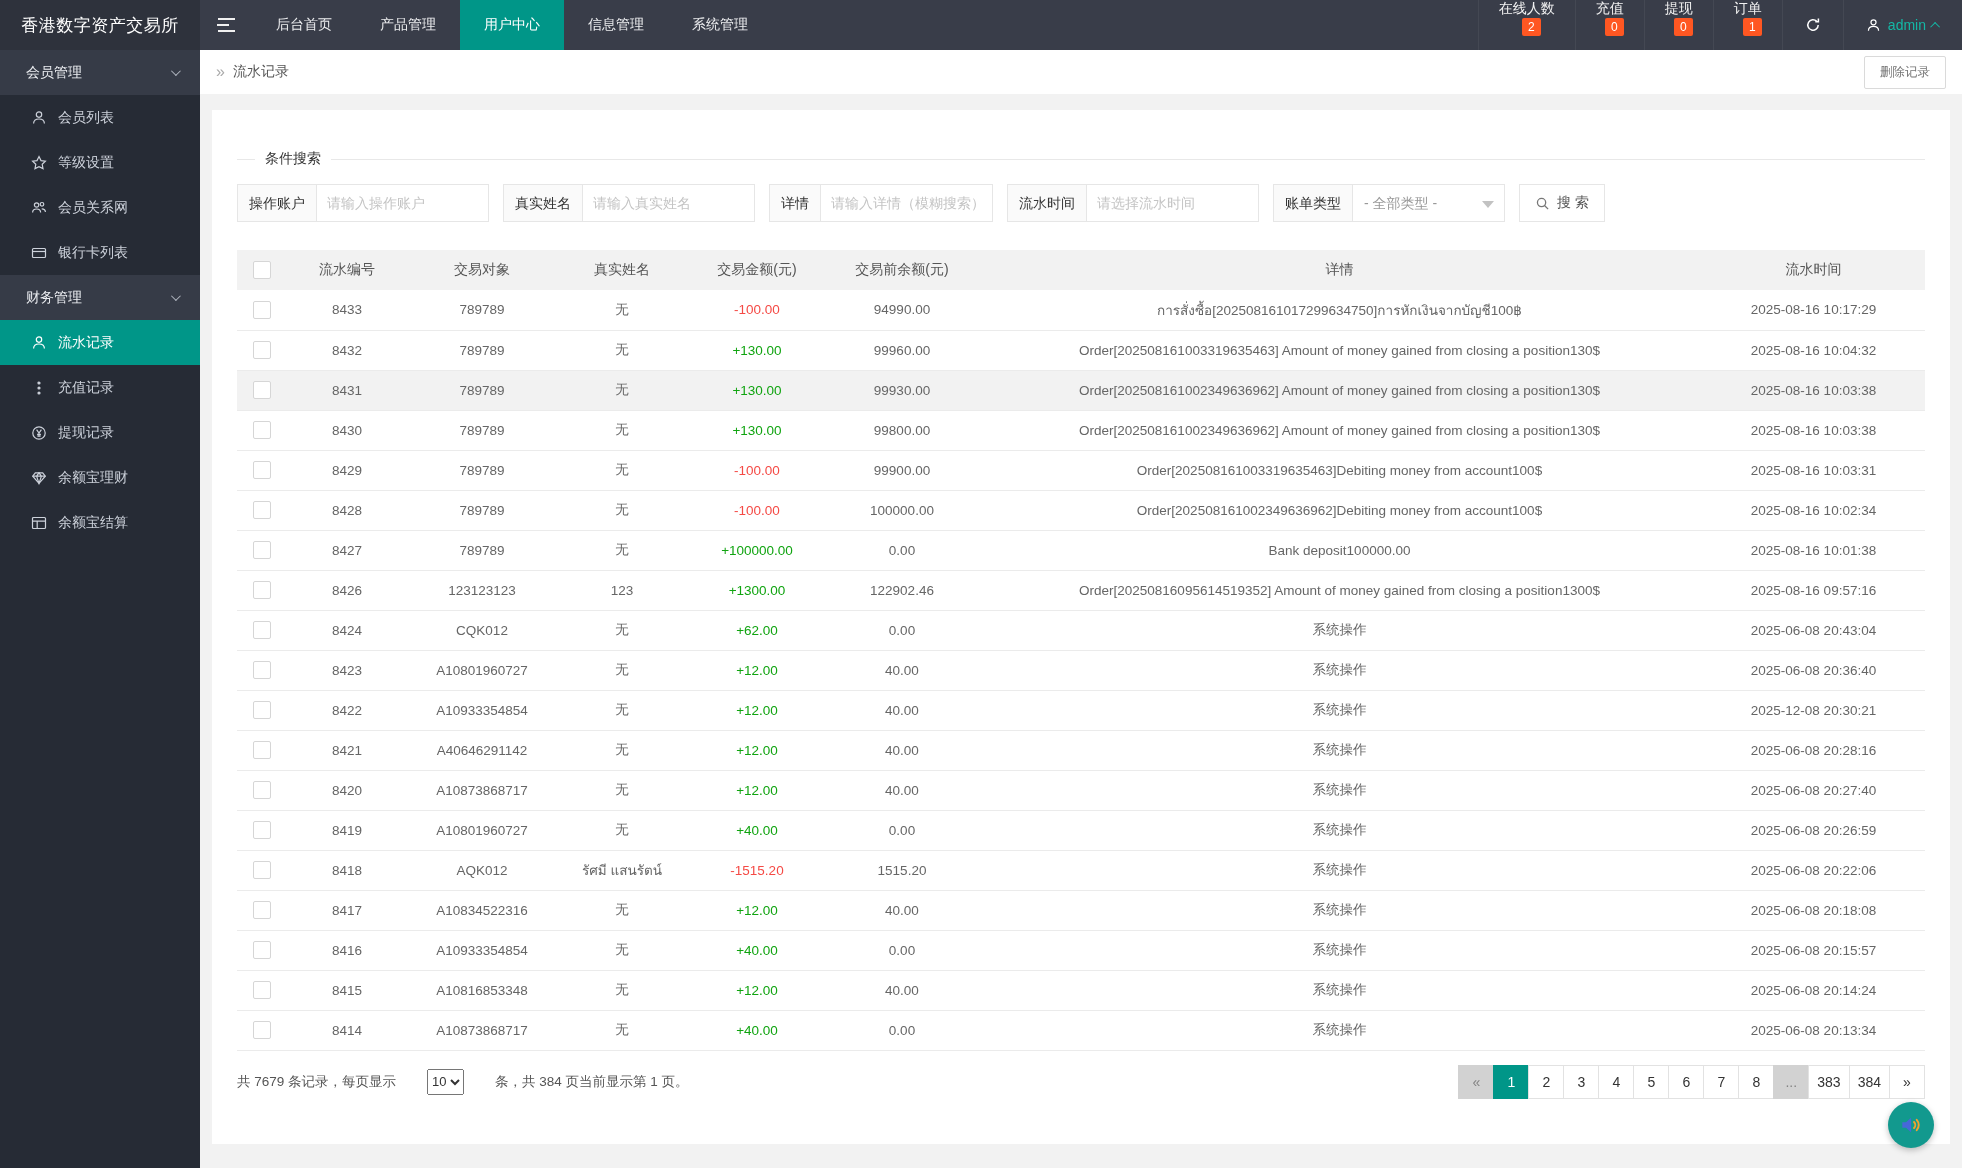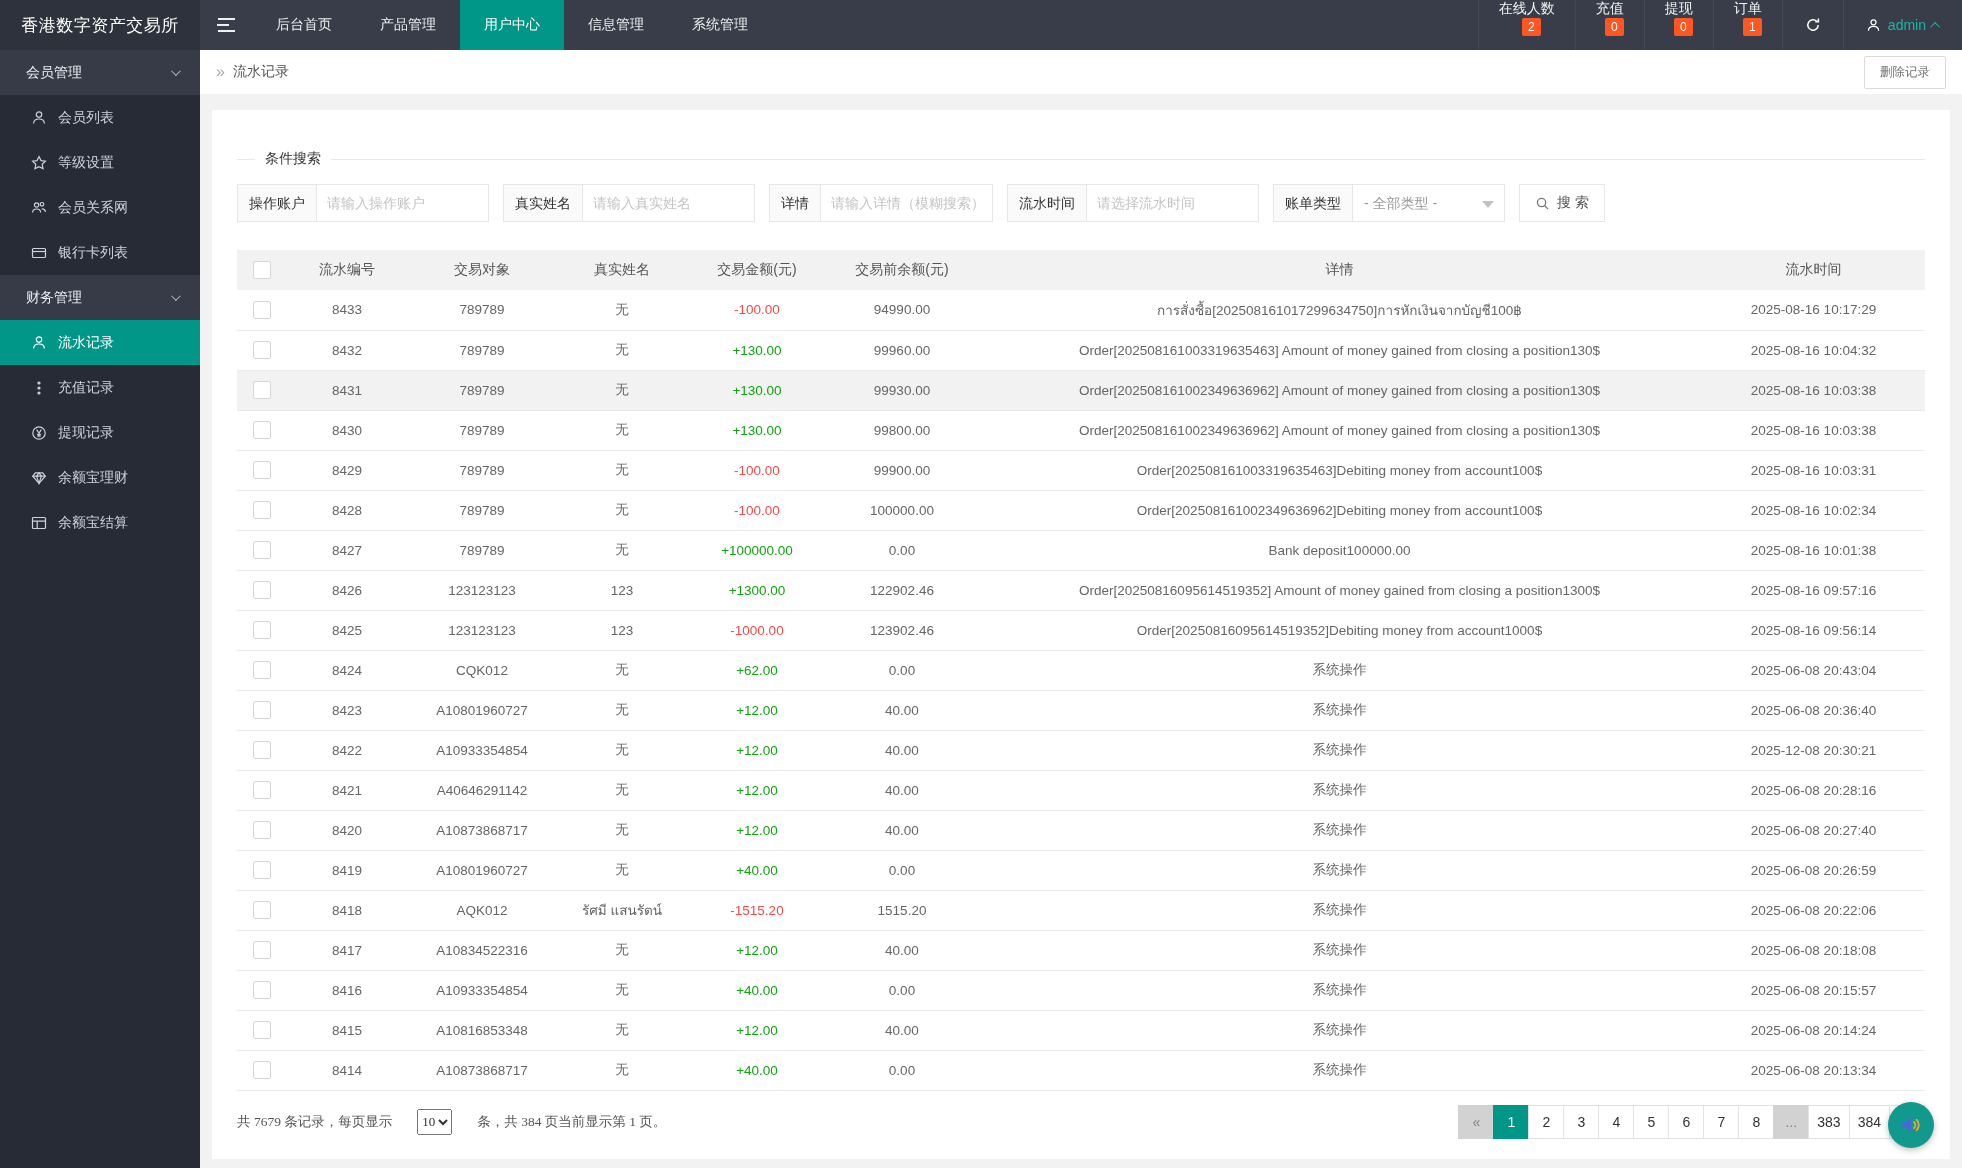--- a/index.html
+++ b/index.html
@@ -82,21 +82,21 @@
   table.grid td { height:40px; font-size:13.5px; color:#666; text-align:center;
                   border-bottom:1px solid #ebebeb; overflow:hidden; white-space:nowrap; }
   table.grid tr.hl td { background:#f2f2f2; }
   td.amt.pos { color:var(--pos); }
   td.amt.neg { color:var(--neg); }
   .checkbox { width:18px; height:18px; border:1px solid #d6d6d6; border-radius:2px; background:#fff;
               margin:0 auto; cursor:pointer; }
 
   
   .tfoot { display:flex; align-items:center; margin-top:14px; }
-  .summary { font-size:13.5px; color:#555; display:flex; align-items:center; gap:15px;font-family:Liberation Serif, serif; }
+  .summary { font-size:13.5px; color:#555; display:flex; align-items:center; gap:21px; }
   .summary select { font-size:13px; height:26px; margin:0 10px; font-family:inherit; color:#333; }
   .pager { margin-left:auto; display:flex; }
   .pg { min-width:36px; height:34px; line-height:32px; text-align:center; font-size:14px;
         padding:0 8px; border:1px solid #e2e2e2; background:#fff; color:#333; cursor:pointer;
         margin-left:-1px; }
   .pg.gray { background:#d2d2d2; border-color:#d2d2d2; color:#848484; cursor:default; }
   .pg.active { background:var(--accent); border-color:var(--accent); color:#fff; }
 
   .float-btn { position:absolute; right:28px; bottom:20px; width:46px; height:46px; border-radius:50%;
                background:#12998E; display:flex; align-items:center; justify-content:center;
@@ -409,32 +409,20 @@
             <td>123</td>
             <td class="amt pos">+1300.00</td>
             <td>122902.46</td>
             <td>Order[20250816095614519352] Amount of money gained from closing a position1300$</td>
             <td>2025-08-16 09:57:16</td>
           </tr>
           <tr>
             <td>
               <div class="checkbox"></div>
             </td>
-            <td>8425</td>
-            <td>123123123</td>
-            <td>123</td>
-            <td class="amt neg">-1000.00</td>
-            <td>123902.46</td>
-            <td>Order[20250816095614519352]Debiting money from account1000$</td>
-            <td>2025-08-16 09:56:14</td>
-          </tr>
-          <tr>
-            <td>
-              <div class="checkbox"></div>
-            </td>
             <td>8424</td>
             <td>CQK012</td>
             <td>无</td>
             <td class="amt pos">+62.00</td>
             <td>0.00</td>
             <td>系统操作</td>
             <td>2025-06-08 20:43:04</td>
           </tr>
           <tr>
             <td>

